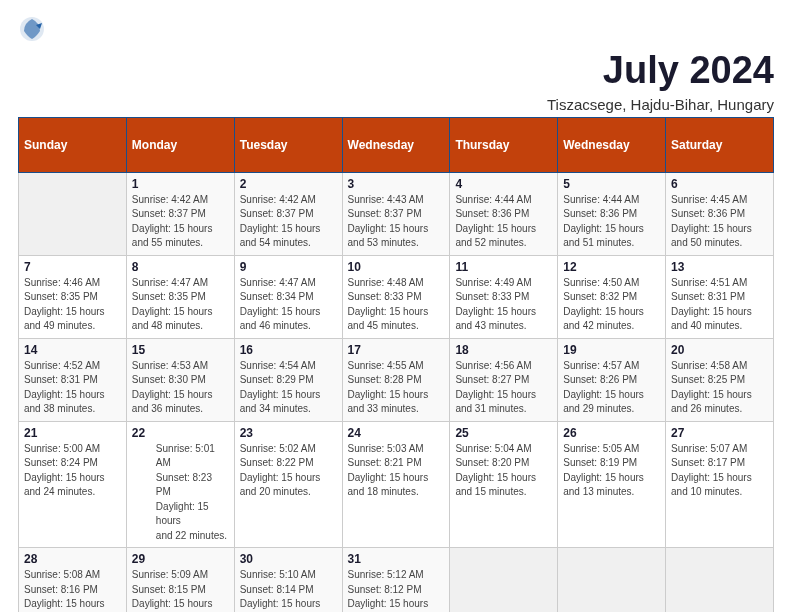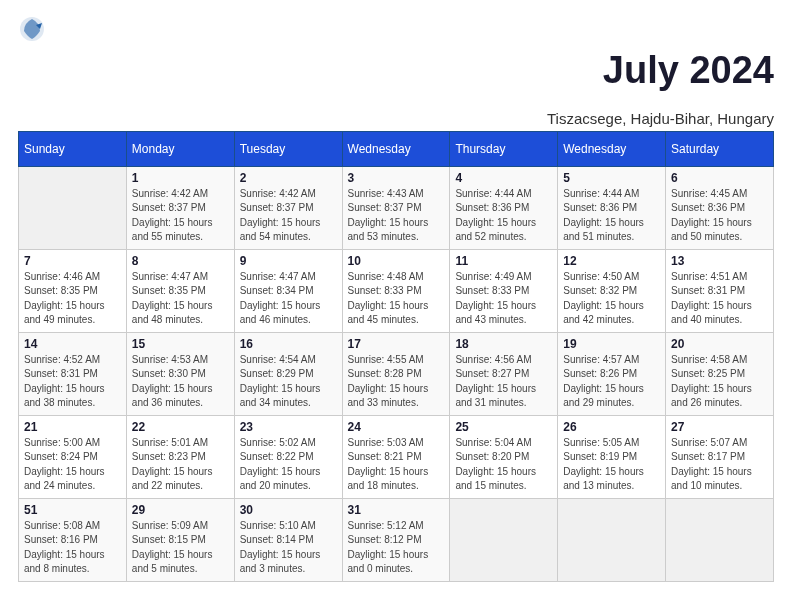--- a/index.html
+++ b/index.html
@@ -50,35 +50,35 @@
     .month-title {
       font-size: 38px;
       font-weight: bold;
       color: #1a1a2e;
       line-height: 1.1;
       margin-top: 35px;
     }
     .location-title {
       font-size: 15px;
       color: #333;
-      margin-top: 18px;
+      margin-top: 4px;
     }
     table {
       width: 100%;
       border-collapse: collapse;
       table-layout: fixed;
       font-size: 10.5px;
     }
     thead th {
-      background-color: #1d4ed8;
+      background-color: #c2410c;
       color: #fff;
       text-align: left;
-      padding: 10px 5px;
+      padding: 20px 5px;
       font-size: 12px;
-      font-weight: normal;
+      font-weight: bold;
       border: 1px solid #1a4e8a;
     }
     tbody td {
       vertical-align: top;
       border: 1px solid #ccc;
       padding: 4px 5px;
       height: 78px;
     }
     tbody tr:nth-child(odd) td {
       background-color: #f9f9f9;
@@ -283,21 +283,21 @@
         <tr>
           <td>
             <span class="day-num">21</span>
             <div class="cell-info" style="white-space: pre-line;">Sunrise: 5:00 AM
 Sunset: 8:24 PM
 Daylight: 15 hours
 and 24 minutes.</div>
           </td>
           <td>
             <span class="day-num">22</span>
-            <div class="cell-info" style="white-space: pre-line;">Sunrise: 5:01 AM
+            <div class="cell-info" style="white-space: pre-line; margin-left: 24px;">Sunrise: 5:01 AM
 Sunset: 8:23 PM
 Daylight: 15 hours
 and 22 minutes.</div>
           </td>
           <td>
             <span class="day-num">23</span>
             <div class="cell-info" style="white-space: pre-line;">Sunrise: 5:02 AM
 Sunset: 8:22 PM
 Daylight: 15 hours
 and 20 minutes.</div>
@@ -326,21 +326,21 @@
           <td>
             <span class="day-num">27</span>
             <div class="cell-info" style="white-space: pre-line;">Sunrise: 5:07 AM
 Sunset: 8:17 PM
 Daylight: 15 hours
 and 10 minutes.</div>
           </td>
         </tr>
         <tr>
           <td>
-            <span class="day-num">51</span>
+            <span class="day-num">28</span>
             <div class="cell-info" style="white-space: pre-line;">Sunrise: 5:08 AM
 Sunset: 8:16 PM
 Daylight: 15 hours
 and 8 minutes.</div>
           </td>
           <td>
             <span class="day-num">29</span>
             <div class="cell-info" style="white-space: pre-line;">Sunrise: 5:09 AM
 Sunset: 8:15 PM
 Daylight: 15 hours

